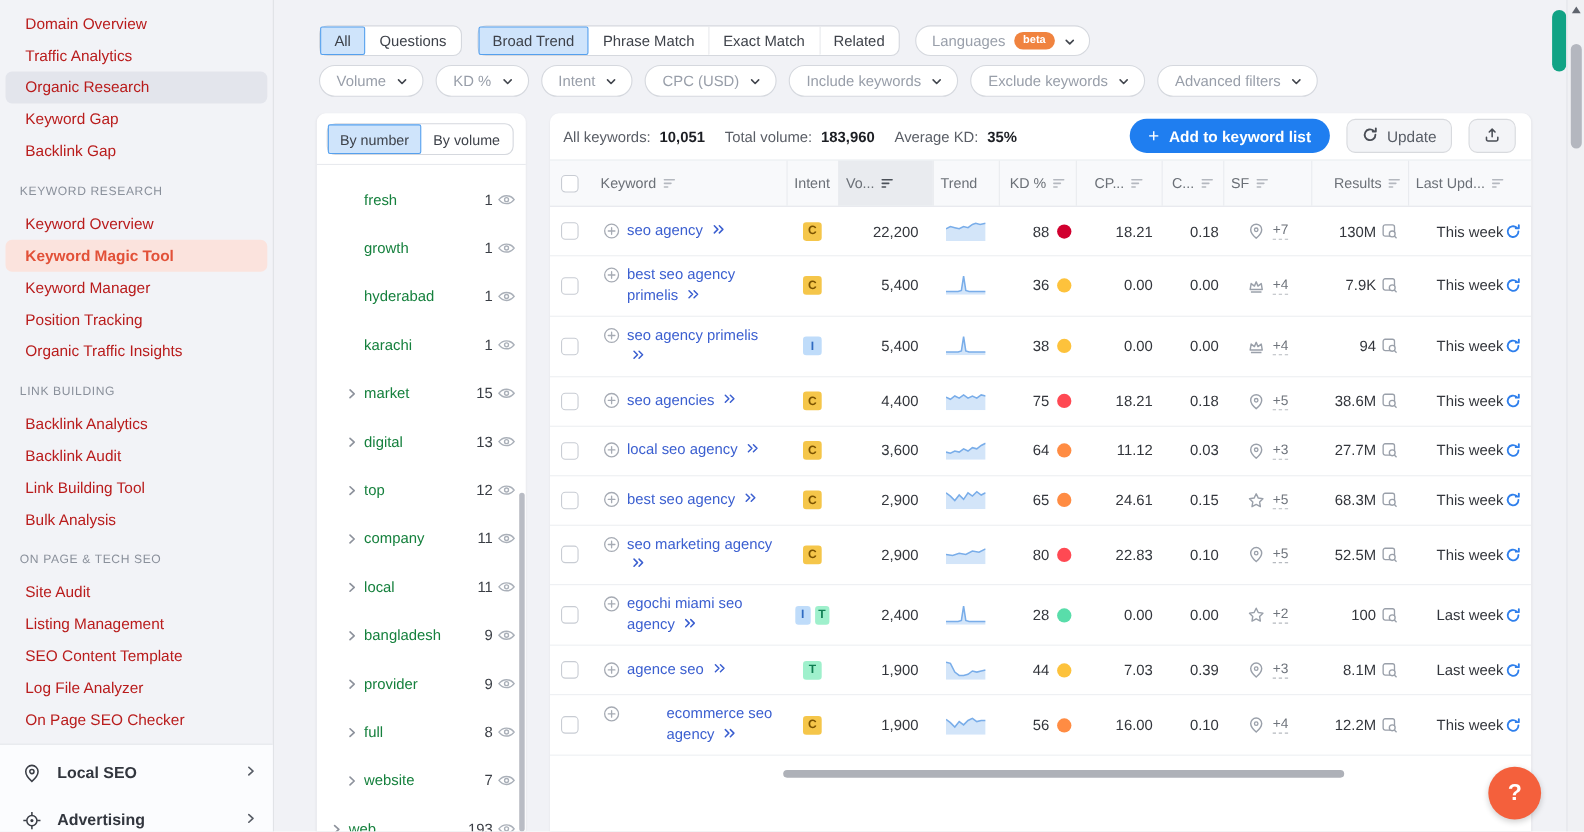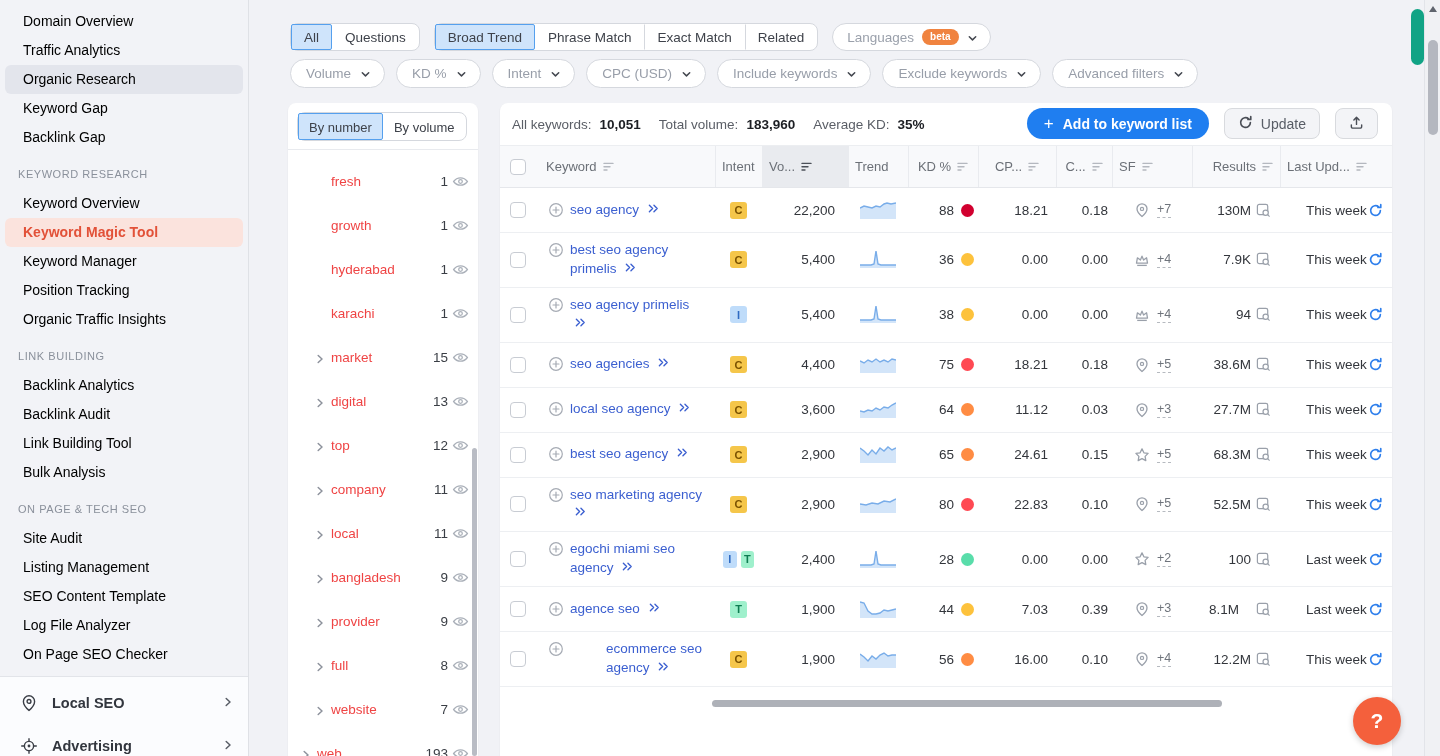--- a/index.html
+++ b/index.html
@@ -4,21 +4,21 @@
 <style>
   * { margin:0; padding:0; box-sizing:border-box; }
   html,body { width:1440px; height:756px; overflow:hidden; }
   body { font-family:"Liberation Sans", sans-serif; background:#f1f2f6; color:#2e3138; }
   #app { position:relative; width:1440px; height:756px; }
 
   
   #sidebar { position:absolute; left:0; top:0; width:249px; height:756px;
              background:#f2f3f7; border-right:1px solid #dfe1e6; }
   #sidebar-nav { padding-top:7px; }
-  .side-item { height:29px; line-height:29px; font-size:14px; color:#000000;
+  .side-item { height:29px; line-height:29px; font-size:14px; color:#b91c1c;
                padding-left:18px; margin:0 5px; border-radius:6px; cursor:pointer;
                white-space:nowrap; }
   .side-item.sel-gray { background:#e3e5ec; }
   .side-item.sel-red { background:#fbe3dd; color:#e25138; font-weight:700; }
   .side-header { height:29px; line-height:29px; margin-top:8px; padding-left:18px;
                  font-size:11px; letter-spacing:.05em; color:#8a909b; }
   #sidebar-footer { position:absolute; left:0; right:0; top:676px; bottom:0;
                     background:#fbfcfe; border-top:1px solid #e2e4e9; padding-top:4px; }
   .foot-item { height:43px; display:flex; align-items:center; padding:0 14px 0 20px;
                cursor:pointer; }
@@ -49,21 +49,21 @@
   #groups-card { left:288px; top:103px; width:190px; height:653px; }
   #groups-toggle { position:absolute; left:9px; top:9px; display:flex; background:#fff;
                    border:1px solid #d5d8de; border-radius:8px; }
   #groups-toggle .tab { height:27px; line-height:27px; font-size:13px; padding:0 10px; }
   #groups-divider { position:absolute; left:0; right:0; top:46px; border-top:1px solid #e8eaee; }
   #groups-list { position:absolute; left:0; right:0; top:56px; bottom:0; overflow:hidden; }
   .grp-row { height:44px; display:flex; align-items:center; padding:0 9px 0 26px; cursor:pointer; }
   .grp-row.outdent { padding-left:12px; }
   .grp-chev { width:12px; height:12px; margin-right:5px; flex:none; }
   .grp-chev.empty { visibility:hidden; }
-  .grp-label { font-size:13.5px; color:#ef4444; flex:1; }
+  .grp-label { font-size:13.5px; color:#15803d; flex:1; }
   .grp-count { font-size:13.5px; color:#3a3e45; margin-right:4px; }
   .grp-eye { width:17px; height:17px; flex:none; cursor:pointer; }
   #groups-scrollbar { position:absolute; left:184px; top:345px; width:5px; height:308px;
                       background:#b9bcc4; border-radius:3px; }
 
   
   #table-card { left:500px; top:103px; width:892px; height:653px; }
   #summary-bar { position:absolute; left:0; right:0; top:0; height:42px; display:flex;
                  align-items:center; padding-left:12px; }
   #summary-stats { font-size:13.5px; color:#5a5e66; display:flex; gap:8px; align-items:center; }
@@ -1009,21 +1009,21 @@
           </div>
           <div class="td" style="width: 80px; padding-left: 22px;">
             <span style="display: inline-flex;">
               <svg viewBox="0 0 16 16" width="16" height="16">
                 <path d="M8 1.8a5 5 0 0 0-5 5c0 3.6 5 7.7 5 7.7s5-4.1 5-7.7a5 5 0 0 0-5-5z" fill="none" stroke="#9aa0aa" stroke-width="1.3"></path>
                 <circle cx="8" cy="6.9" r="1.6" fill="none" stroke="#9aa0aa" stroke-width="1.2"></circle>
               </svg>
             </span>
             <span class="sf-plus">+3</span>
           </div>
-          <div class="td" style="width: 88px; justify-content: flex-end; padding-right: 9px; gap: 12px;">
+          <div class="td" style="width: 88px; justify-content: flex-end; padding-right: 9px;">
             <span>8.1M</span>
             <span class="serp-ico"><svg viewBox="0 0 16 16" width="15" height="15">
                 <rect x="1.5" y="1.5" width="11" height="11" rx="2" fill="none" stroke="#9aa0aa" stroke-width="1.3"></rect>
                 <circle cx="10.3" cy="10.3" r="2.8" fill="#fff" stroke="#9aa0aa" stroke-width="1.3"></circle>
                 <path d="M12.4 12.4l2.1 2.1" stroke="#9aa0aa" stroke-width="1.3"></path>
               </svg></span>
           </div>
           <div class="td" style="width: 112px; justify-content: space-between; padding-left: 26px; padding-right: 9px;">
             <span>Last week</span>
             <span class="refresh-ico"><svg viewBox="0 0 16 16" width="15" height="15">

